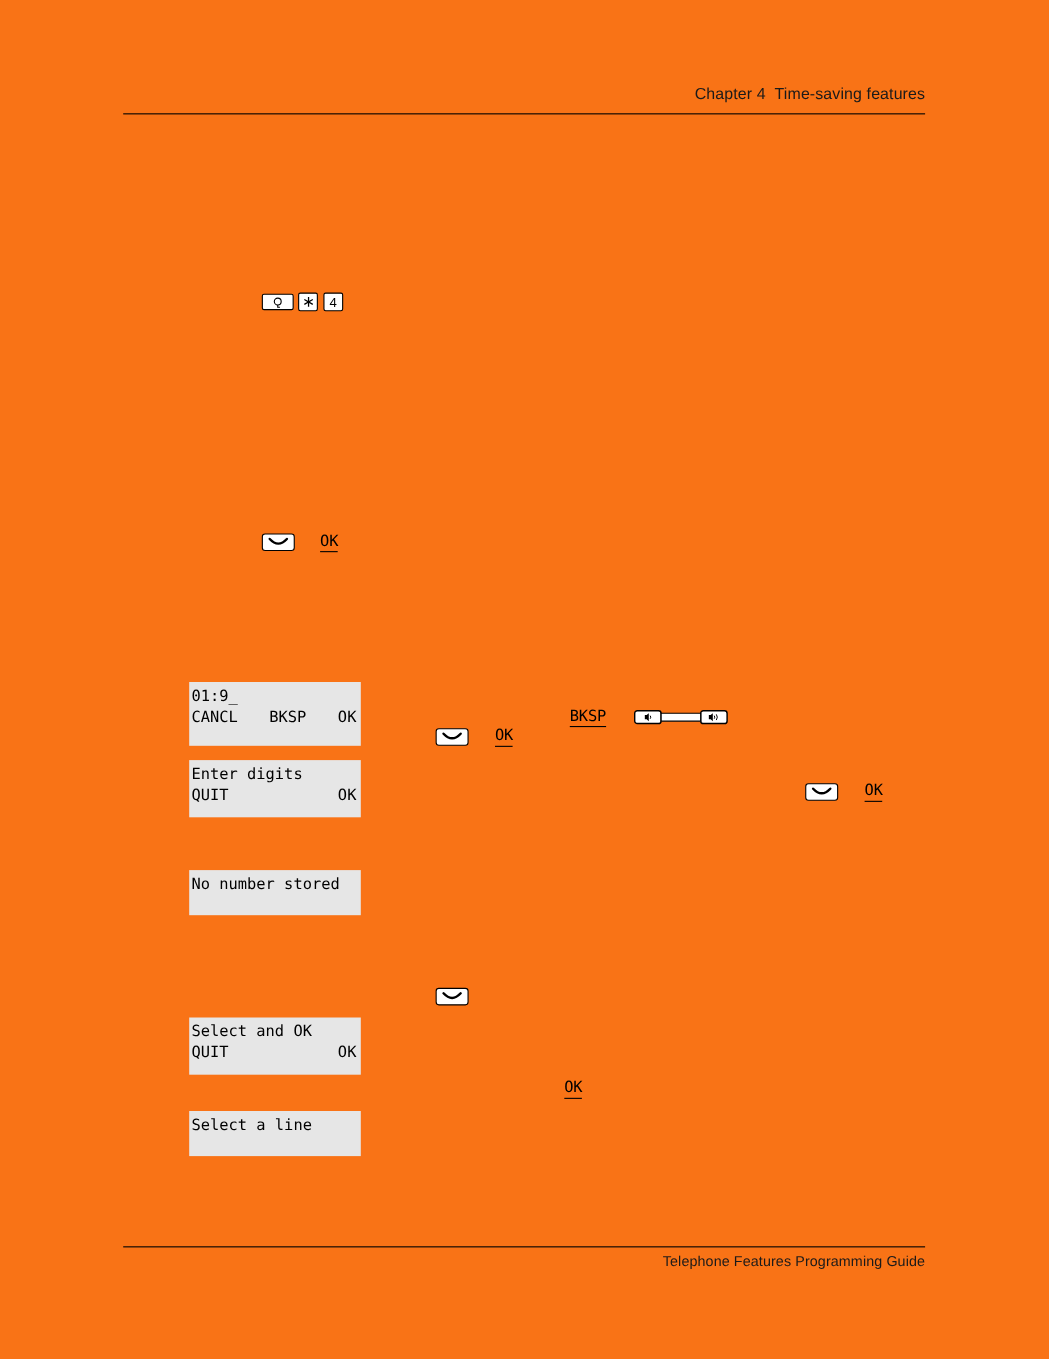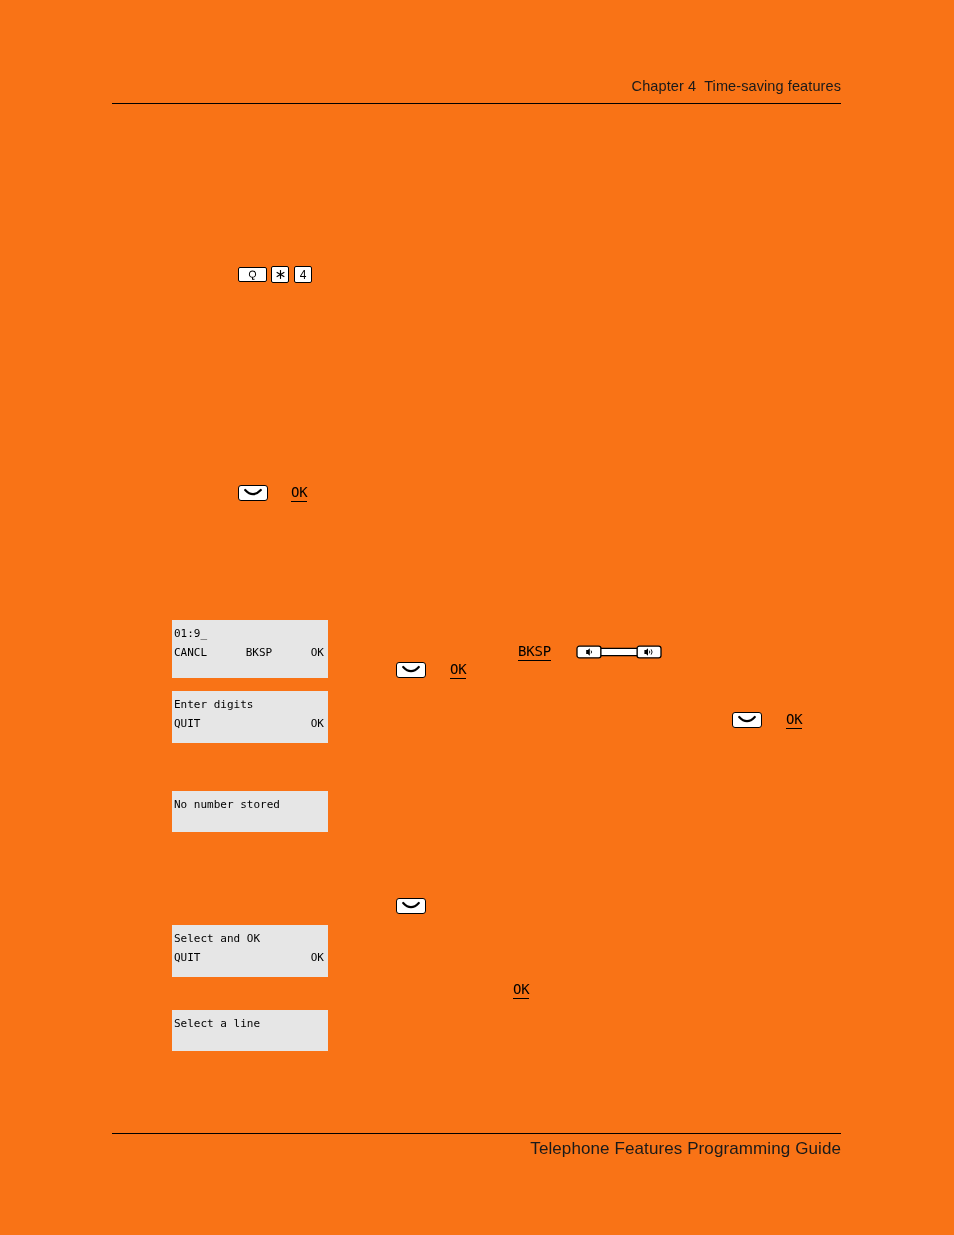--- a/index.html
+++ b/index.html
@@ -49,21 +49,21 @@
     width: 729px;
     height: 1px;
     background: #000000;
   }
   .footer-text {
     position: absolute;
     left: 112px;
     top: 1139px;
     width: 729px;
     text-align: right;
-    font-size: 17px;
+    font-size: 13px;
     letter-spacing: 0.1px;
     color: #1a1a1a;
     white-space: pre;
   }
 
   
   .keycap {
     position: absolute;
     box-sizing: border-box;
     border: 1.2px solid #000000;
@@ -118,21 +118,21 @@
 
   
   .lcd {
     position: absolute;
     left: 172px;
     width: 156px;
     background: #e6e6e6;
     box-sizing: border-box;
     padding: 4px 4px 4px 2px;
     font-family: "DejaVu Sans Mono", monospace;
-    font-size: 11px;
+    font-size: 14px;
     line-height: 19px;
     color: #000000;
   }
   .lcd .row {
     display: flex;
     height: 19px;
     align-items: center;
     white-space: pre;
   }
   .lcd .row .left   { flex: 0 0 auto; }

